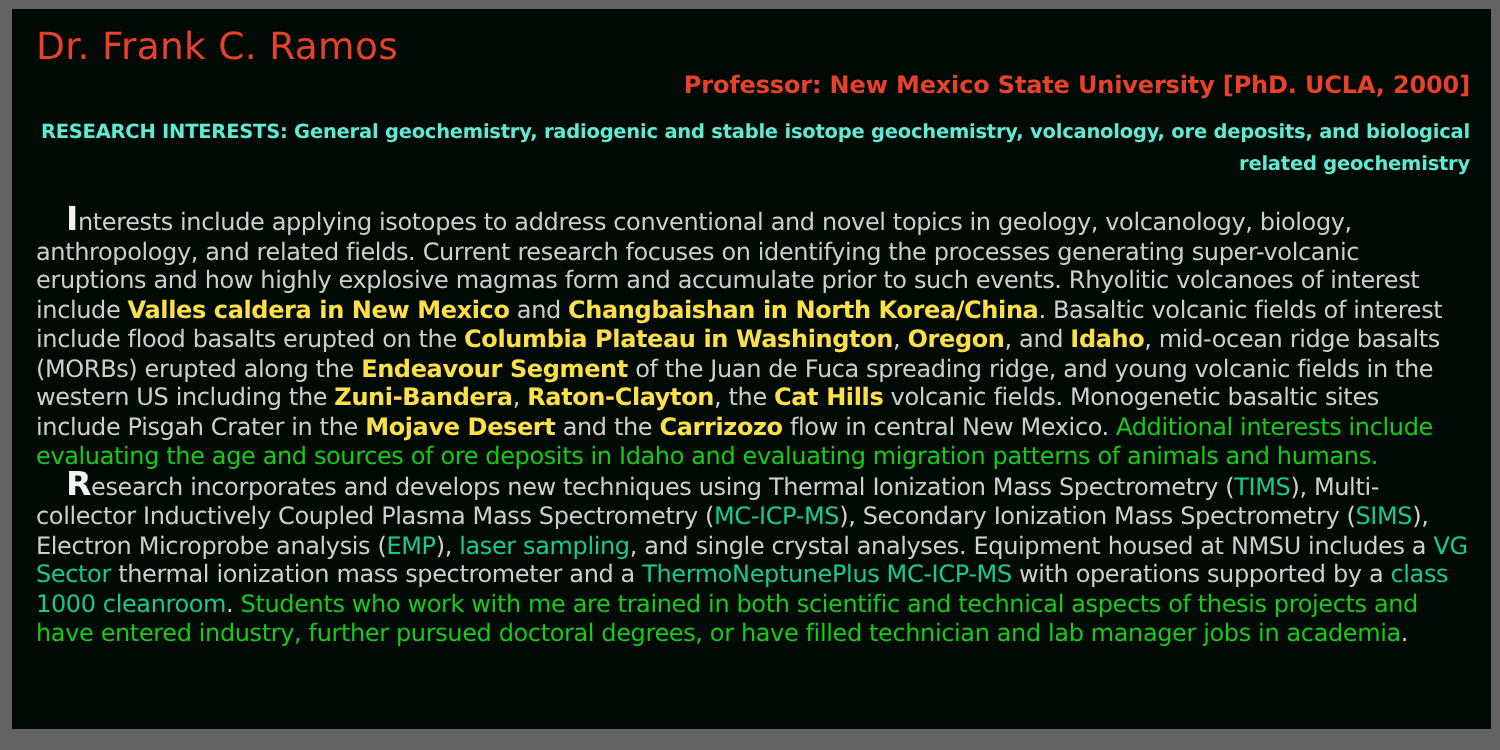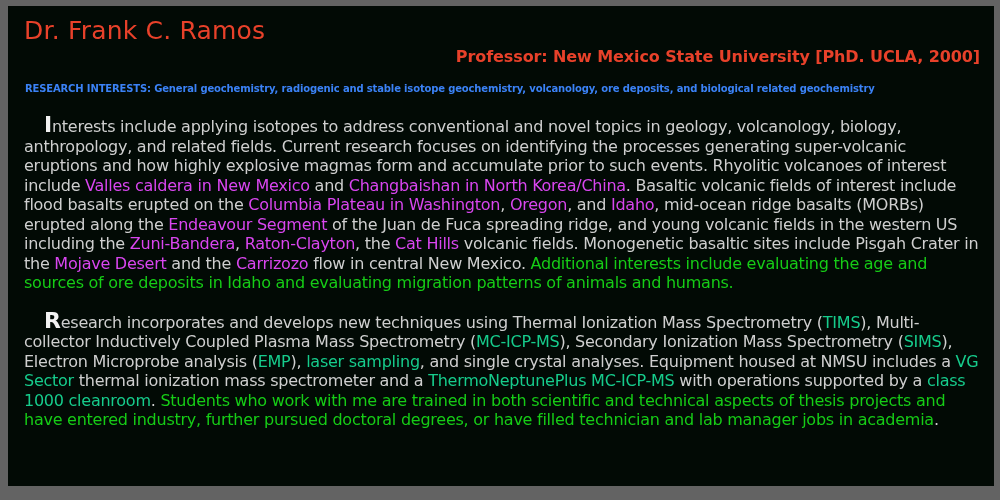--- a/index.html
+++ b/index.html
@@ -43,50 +43,51 @@
   .affiliation {
     color: #e8412a;
     font-size: 16px;
     line-height: 21px;
     margin: 0 0 0 1px;
     font-weight: bold;
     letter-spacing: -0.1px;
     text-align: right;
   }
   .research-interests {
-    color: #3b82f6;
-    font-size: 10px;
+    color: #5eead4;
+    font-size: 13px;
     line-height: 21px;
     font-weight: bold;
     margin: 11px 0 0 1px;
     letter-spacing: -0.15px;
     max-width: 960px;
+    text-align: right;
   }
 
   
   .para {
     color: #cfcfcf;
     font-size: 16px;
     line-height: 19.5px;
     margin: 18px 0 0 0;
     letter-spacing: -0.25px;
     text-indent: 0;
     max-width: 958px;
   }
-  .para.second { margin-top: 20px; }
+  .para.second { margin-top: 1px; }
 
   .dropcap {
     color: #f2f2f2;
     font-size: 22px;
     font-weight: bold;
     line-height: 0;
   }
   .lead-space { display: inline-block; width: 20px; }
 
-  .g   { color: #d946ef; }   
+  .g   { color: #fde047; font-weight: bold; }   
   .g2  { color: #16cc16; text-align: right; }   
   .t   { color: #16cc8c; }   
 </style>
 </head>
 <body>
 
 <div id="page">
   <div id="panel">
 
     <h1 class="name">Dr. Frank C. Ramos</h1>

